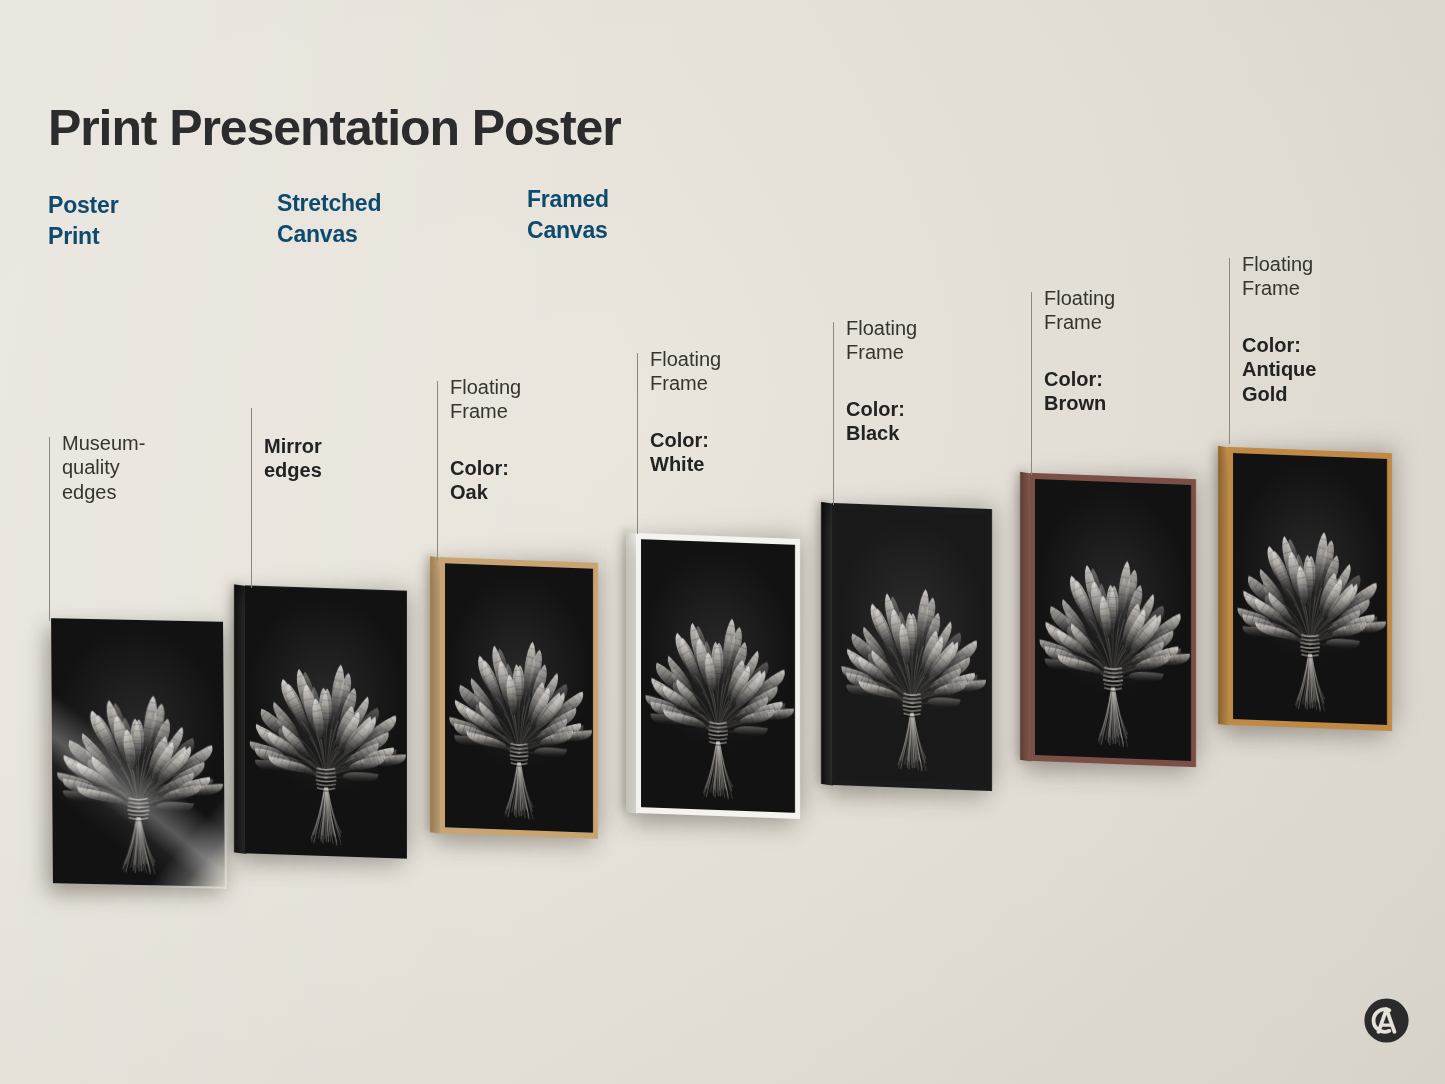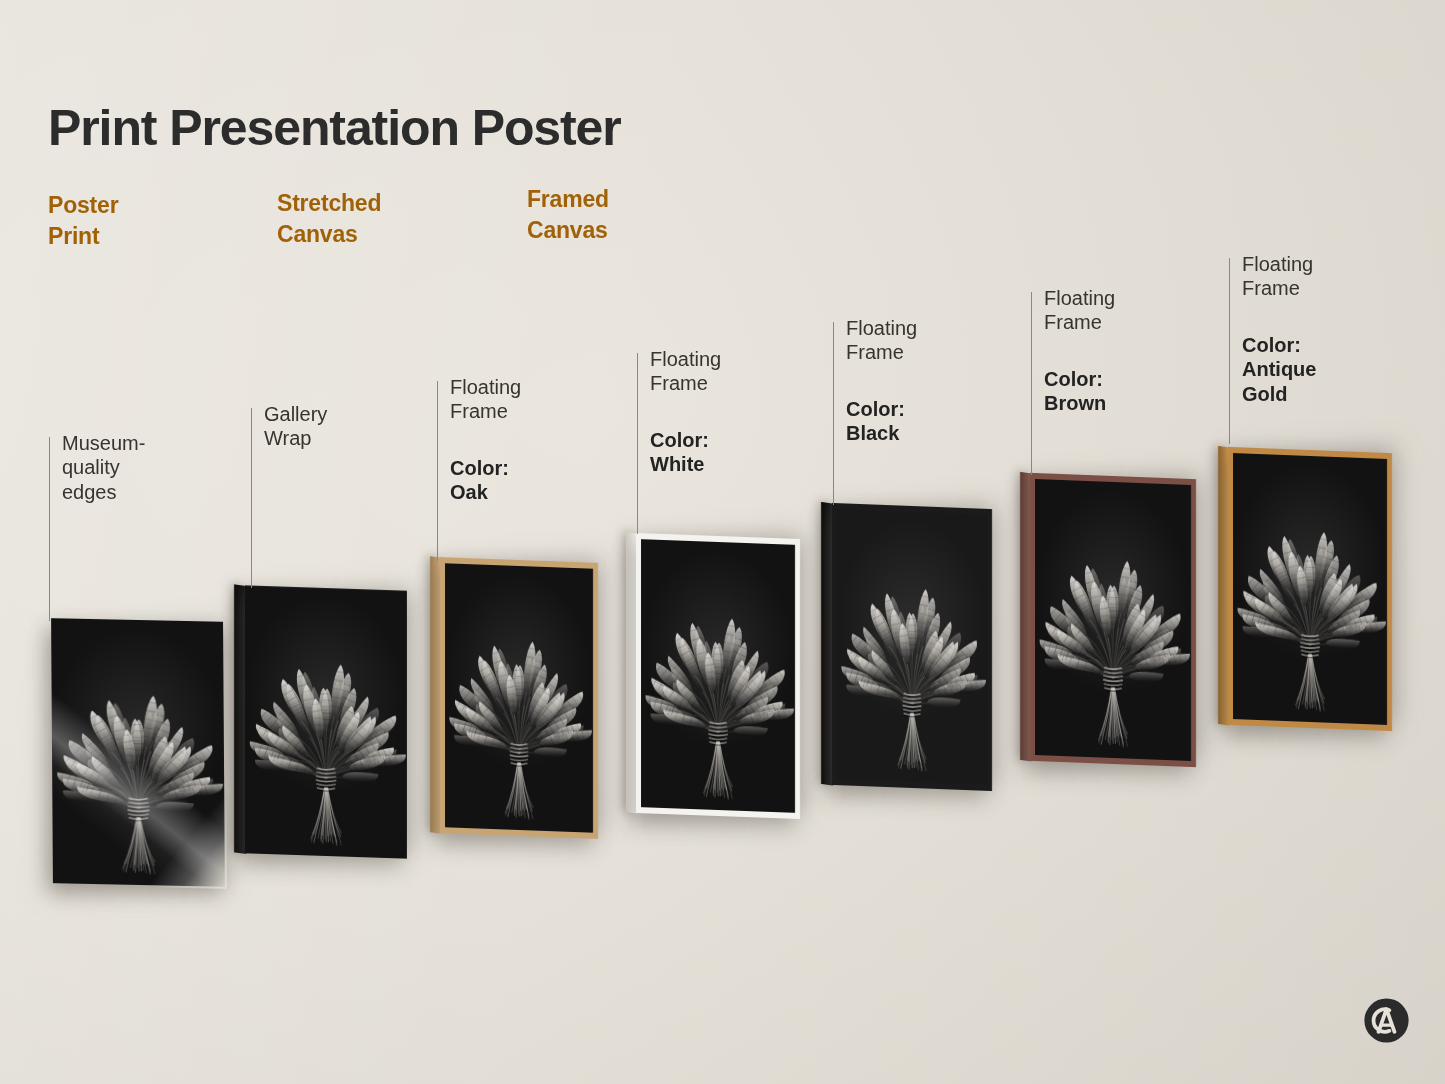--- a/index.html
+++ b/index.html
@@ -23,21 +23,21 @@
   }
 
   
   #title {
     position:absolute; left:48px; top:103px;
     font-size:50px; font-weight:bold; letter-spacing:-1.1px;
     color:#2c2c2c; line-height:1;
   }
   .cat {
     position:absolute; font-size:23px; font-weight:bold;
-    color:#a16207; line-height:1.33; letter-spacing:-.2px;
+    color:#0c4a6e; line-height:1.33; letter-spacing:-.2px;
     white-space:pre-line;
   }
 
   
   .callout { position:absolute; }
   .callout .rule {
     position:absolute; left:0; top:0; width:1px;
     background:#8d887e;
   }
   .callout .txt { position:absolute; left:13px; top:-6px; width:150px; }
@@ -2402,22 +2402,22 @@
   <div class="txt">
     <div class="lead">Museum-
 quality
 edges</div>
   </div>
 </div>
 
 <div class="callout" style="left:251px; top:408px;">
   <div class="rule" style="height:180px;"></div>
   <div class="txt">
-    <div class="lead">Gallery
-Wrap</div>
+    <div class="strong">Mirror
+edges</div>
   </div>
 </div>
 
 <div class="callout" style="left:437px; top:381px;">
   <div class="rule" style="height:180px;"></div>
   <div class="txt">
     <div class="lead">Floating
 Frame</div>
     <div class="strong">Color:
 Oak</div>

